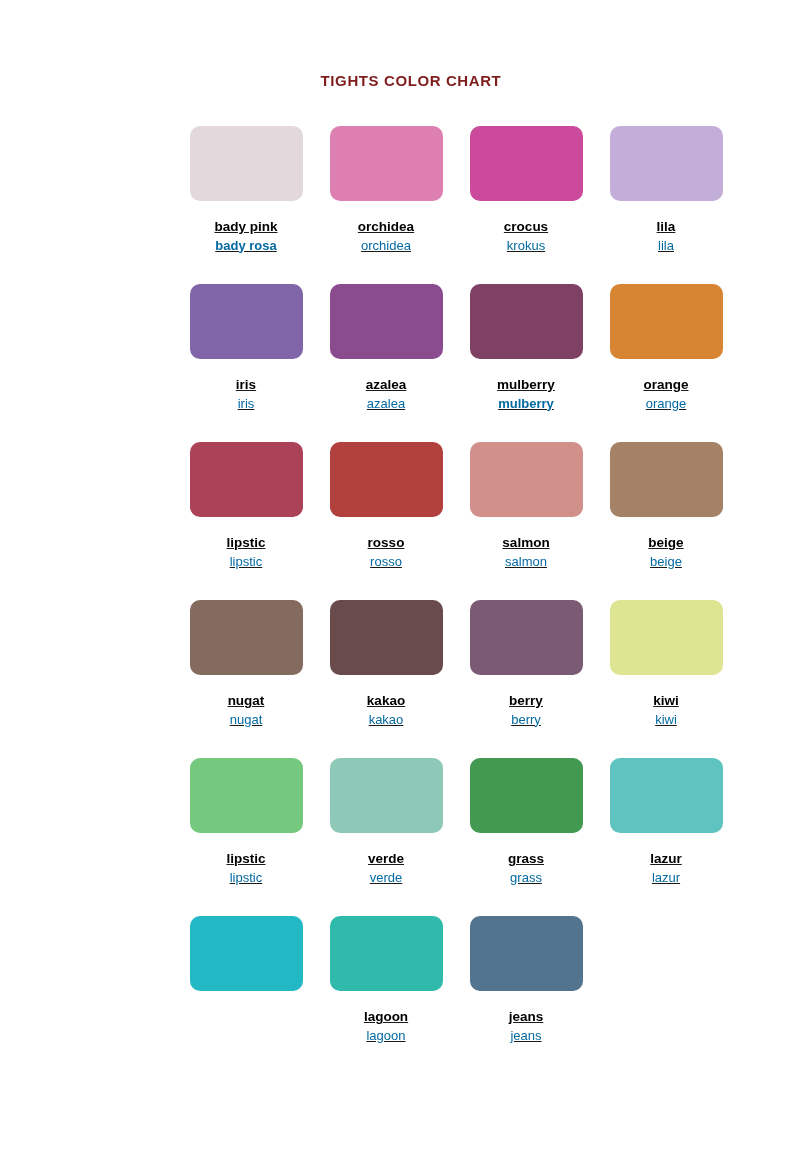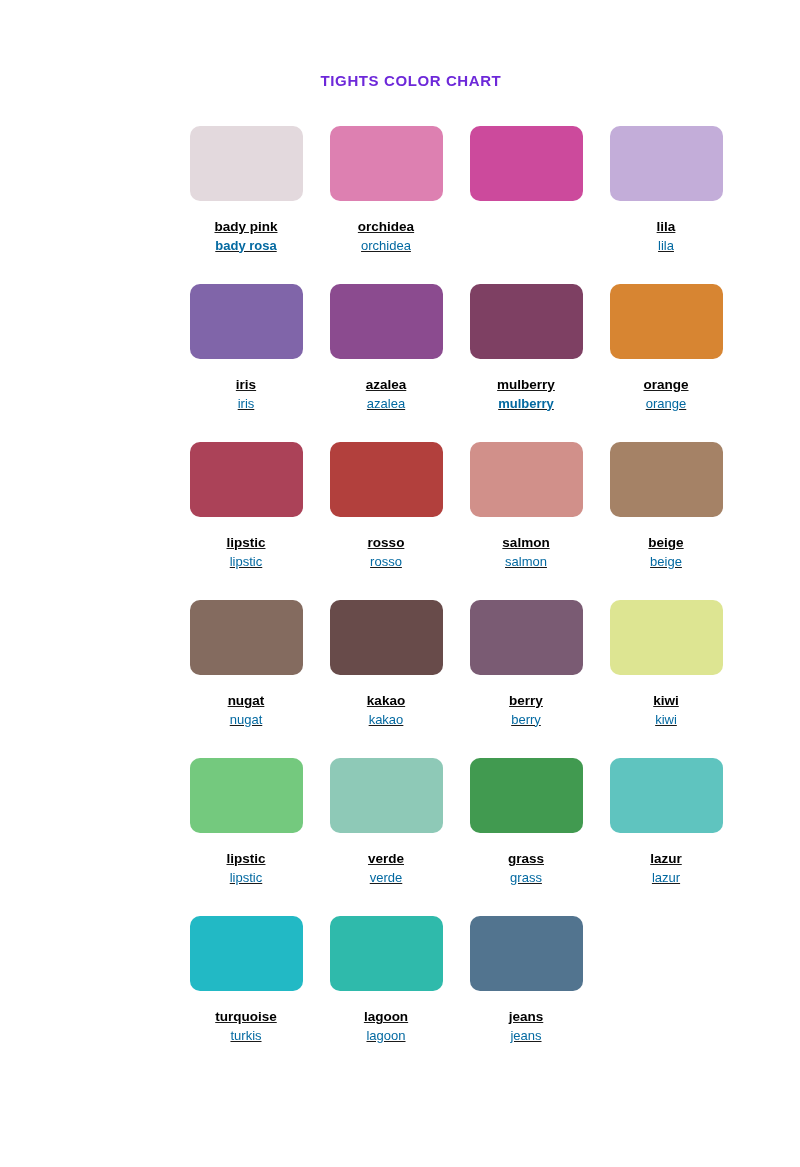--- a/index.html
+++ b/index.html
@@ -21,21 +21,21 @@
     width: 800px;
     height: 1167px;
     box-sizing: border-box;
   }
 
   .chart-title {
     text-align: center;
     font-size: 15px;
     font-weight: bold;
     letter-spacing: 0.6px;
-    color: #6d28d9;
+    color: #7f1d1d;
     margin: 0;
     padding-top: 72px;
     padding-left: 22px;
     line-height: 18px;
   }
 
   .swatch-grid {
     margin: 0 auto;
     padding-top: 36px;
     width: 560px;
@@ -105,20 +105,24 @@
       </div>
       <div class="swatch-cell">
         <div class="swatch-chip" style="background-color: rgb(221, 128, 177);"></div>
         <div class="swatch-labels">
           <span class="swatch-name">orchidea</span>
           <span class="swatch-alt">orchidea</span>
         </div>
       </div>
       <div class="swatch-cell">
         <div class="swatch-chip" style="background-color: rgb(204, 74, 156);"></div>
+        <div class="swatch-labels">
+          <span class="swatch-name">crocus</span>
+          <span class="swatch-alt">krokus</span>
+        </div>
       </div>
       <div class="swatch-cell">
         <div class="swatch-chip" style="background-color: rgb(195, 173, 217);"></div>
         <div class="swatch-labels">
           <span class="swatch-name">lila</span>
           <span class="swatch-alt">lila</span>
         </div>
       </div>
       <div class="swatch-cell">
         <div class="swatch-chip" style="background-color: rgb(128, 101, 169);"></div>
@@ -227,24 +231,20 @@
       </div>
       <div class="swatch-cell">
         <div class="swatch-chip" style="background-color: rgb(95, 196, 191);"></div>
         <div class="swatch-labels">
           <span class="swatch-name">lazur</span>
           <span class="swatch-alt">lazur</span>
         </div>
       </div>
       <div class="swatch-cell">
         <div class="swatch-chip" style="background-color: rgb(34, 185, 197);"></div>
-        <div class="swatch-labels">
-          <span class="swatch-name">turquoise</span>
-          <span class="swatch-alt">turkis</span>
-        </div>
       </div>
       <div class="swatch-cell">
         <div class="swatch-chip" style="background-color: rgb(47, 186, 171);"></div>
         <div class="swatch-labels">
           <span class="swatch-name">lagoon</span>
           <span class="swatch-alt">lagoon</span>
         </div>
       </div>
       <div class="swatch-cell">
         <div class="swatch-chip" style="background-color: rgb(82, 116, 143);"></div>

